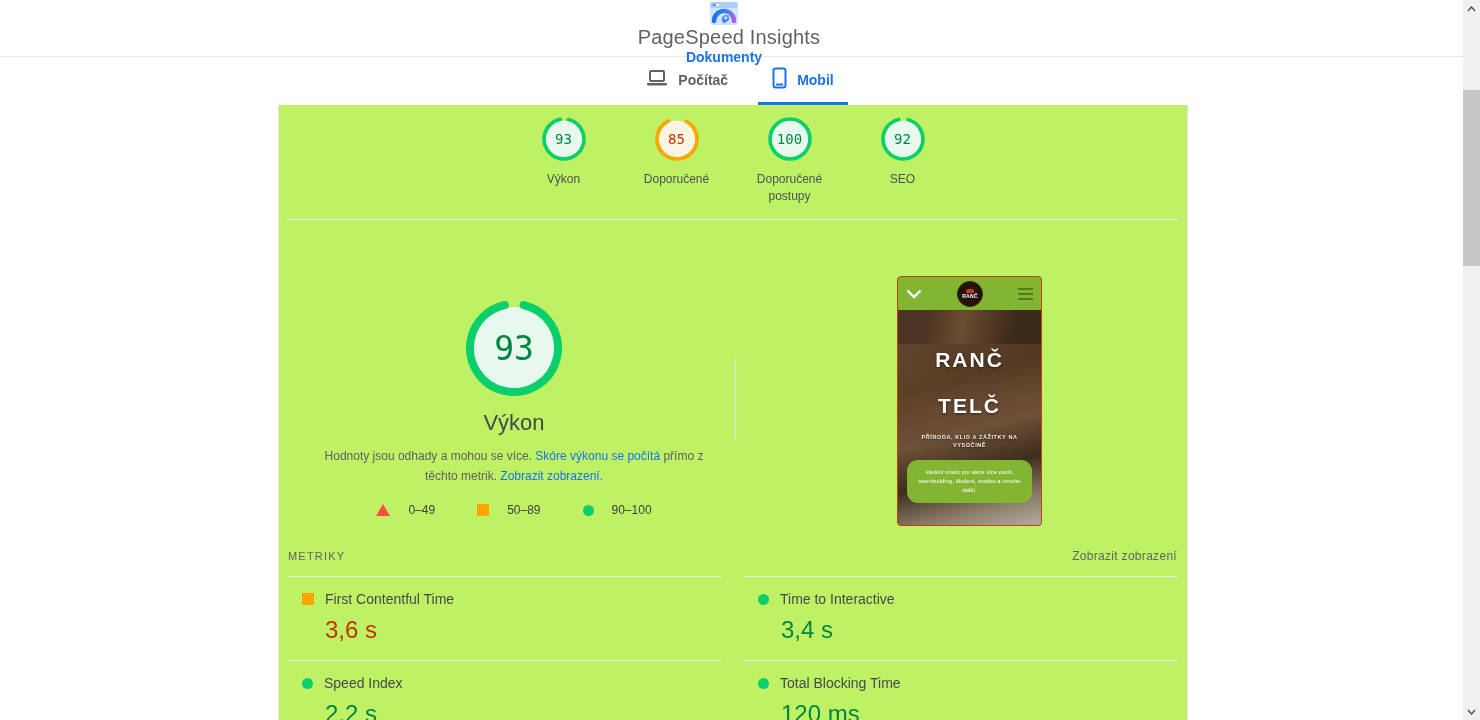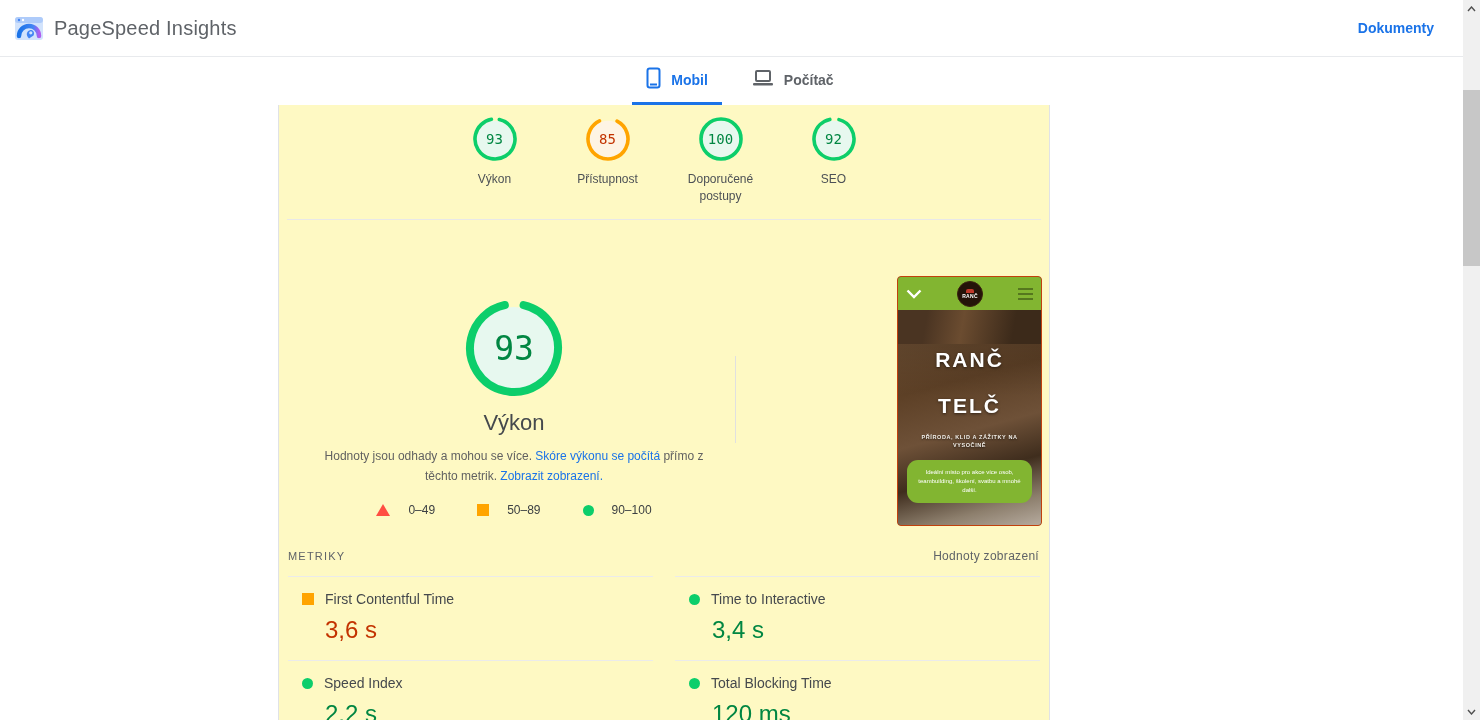--- a/index.html
+++ b/index.html
@@ -1,37 +1,37 @@
 <!DOCTYPE html>
 <html><head>
 <meta charset="utf-8">
 <style>
   * { margin:0; padding:0; box-sizing:border-box; }
   html,body { width:1480px; height:720px; overflow:hidden; background:#fff;
     font-family:"Liberation Sans", sans-serif; }
 
   
   .app-header { height:57px; display:flex; align-items:center;
-    padding:0 46px 0 14px; border-bottom:1px solid #e8eaed; background:#fff; }
+    padding:0 46px 0 14px; border-bottom:1px solid #e8eaed; background:#fff;flex-direction:column; }
   .logo-box { width:30px; height:26px; flex:0 0 auto; }
   .app-title { font-size:20px; color:#5f6368; margin-left:10px; letter-spacing:.2px; }
   .header-spacer { flex:1; }
   .nav-link { font-size:14px; font-weight:700; color:#1a73e8; cursor:pointer; }
 
   
   .tabs-row { height:48px; display:flex; justify-content:center; gap:16px;
     background:#fff; }
   .tab { display:flex; align-items:center; gap:10px; padding:0 14px;
     font-size:14px; font-weight:700; color:#5f6368; cursor:pointer;
     border-bottom:3px solid transparent; }
   .tab.active { color:#1a73e8; border-bottom-color:#1a73e8; }
 
   
-  .card { position:absolute; left:278px; top:105px; width:772px; height:615px;
-    border-left:1px solid #e0e2e6; border-right:1px solid #e0e2e6; background:#fef9c3; }
+  .card { position:absolute; left:278px; top:105px; width:910px; height:615px;
+    border-left:1px solid #e0e2e6; border-right:1px solid #e0e2e6; background:#bef264; }
 
   .summary-row { display:flex; justify-content:center; gap:13px; padding-top:12px; }
   .cat { width:100px; display:flex; flex-direction:column; align-items:center; cursor:pointer; }
   .cat-gauge { width:44px; height:44px; position:relative; }
   .cat-score { position:absolute; inset:0; display:flex; align-items:center;
     justify-content:center; font-family:"DejaVu Sans Mono", monospace;
     font-size:14px; }
   .cat-label { margin-top:10px; font-size:12px; line-height:17px; color:#4d5156;
     text-align:center; }
   .score-green { color:#018642; } .score-orange { color:#c33300; }
@@ -129,37 +129,37 @@
       <path d="M15 23.5 C11.5 20.5 12.5 16 15.8 15.2 C19 14.5 21 17.5 19.5 20.5 Z" fill="#4285f4"></path>
       <circle cx="16.8" cy="17.8" r="1.6" fill="#d2e3fc"></circle>
     </svg>
   </div>
   <div class="app-title">PageSpeed Insights</div>
   <div class="header-spacer"></div>
   <a class="nav-link">Dokumenty</a>
 </div>
 
 <div class="tabs-row">
+  <div class="tab">
+    <span>
+      <svg width="22" height="18" viewBox="0 0 22 18">
+        <rect x="4" y="2" width="14" height="10" rx="1" fill="none" stroke="#5f6368" stroke-width="2"></rect>
+        <rect x="1" y="14" width="20" height="2.4" rx="1" fill="#5f6368"></rect>
+      </svg>
+    </span>
+    <span>Počítač</span>
+  </div>
   <div class="tab active">
     <span>
       <svg width="15" height="22" viewBox="0 0 15 22">
         <rect x="1.5" y="1.5" width="12" height="19" rx="2.2" fill="none" stroke="#1a73e8" stroke-width="2"></rect>
         <line x1="4" y1="17.5" x2="11" y2="17.5" stroke="#1a73e8" stroke-width="2"></line>
       </svg>
     </span>
     <span>Mobil</span>
-  </div>
-  <div class="tab">
-    <span>
-      <svg width="22" height="18" viewBox="0 0 22 18">
-        <rect x="4" y="2" width="14" height="10" rx="1" fill="none" stroke="#5f6368" stroke-width="2"></rect>
-        <rect x="1" y="14" width="20" height="2.4" rx="1" fill="#5f6368"></rect>
-      </svg>
-    </span>
-    <span>Počítač</span>
   </div>
 </div>
 
 <div class="card">
 
   <div class="summary-row" id="summary-row">
   <div class="cat">
     <div class="cat-gauge">
       <svg width="44" height="44" viewBox="0 0 44 44">
         <circle class="g-fill" cx="22" cy="22" r="18.2" fill="#e7f8ef"></circle>
@@ -171,21 +171,21 @@
   </div>
 
   <div class="cat">
     <div class="cat-gauge">
       <svg width="44" height="44" viewBox="0 0 44 44">
         <circle class="g-fill" cx="22" cy="22" r="18.2" fill="#fef4e4"></circle>
         <circle class="g-arc" cx="22" cy="22" r="20" fill="none" stroke="#ffa400" stroke-width="3.6" stroke-linecap="round" stroke-dasharray="106.81415022205296 125.66370614359172" transform="rotate(-63 22 22)"></circle>
       </svg>
       <div class="cat-score score-orange">85</div>
     </div>
-    <div class="cat-label">Přístupnost</div>
+    <div class="cat-label">Doporučené</div>
   </div>
 
   <div class="cat">
     <div class="cat-gauge">
       <svg width="44" height="44" viewBox="0 0 44 44">
         <circle class="g-fill" cx="22" cy="22" r="18.2" fill="#e7f8ef"></circle>
         <circle class="g-arc" cx="22" cy="22" r="20" fill="none" stroke="#0cce6b" stroke-width="3.6" stroke-linecap="round" stroke-dasharray="125.66370614359171 125.66370614359172" transform="rotate(-90 22 22)"></circle>
       </svg>
       <div class="cat-score score-green">100</div>
     </div>
@@ -260,21 +260,21 @@
         <div class="site-title l1">RANČ</div>
         <div class="site-title l2">TELČ</div>
         <div class="site-sub">PŘÍRODA, KLID A ZÁŽITKY NA VYSOČINĚ</div>
         <div class="site-pill">Ideální místo pro akce více osob, teambuilding, školení, svatbu a mnohé další.</div>
       </div>
     </div>
   </div>
 
   <div class="metrics-header">
     <div class="metrics-label">METRIKY</div>
-    <div class="expand-label">Hodnoty zobrazení</div>
+    <div class="expand-label">Zobrazit zobrazení</div>
   </div>
 
   <div class="metrics-grid" id="metrics-grid">
   <div class="metric-cell">
     <div class="metric-name-row">
       <span class="metric-icon shape-square" style="background: rgb(255, 164, 0);"></span>
       <span class="metric-name">First Contentful Time</span>
     </div>
     <div class="metric-value value-orange">3,6 s</div>
   </div>

